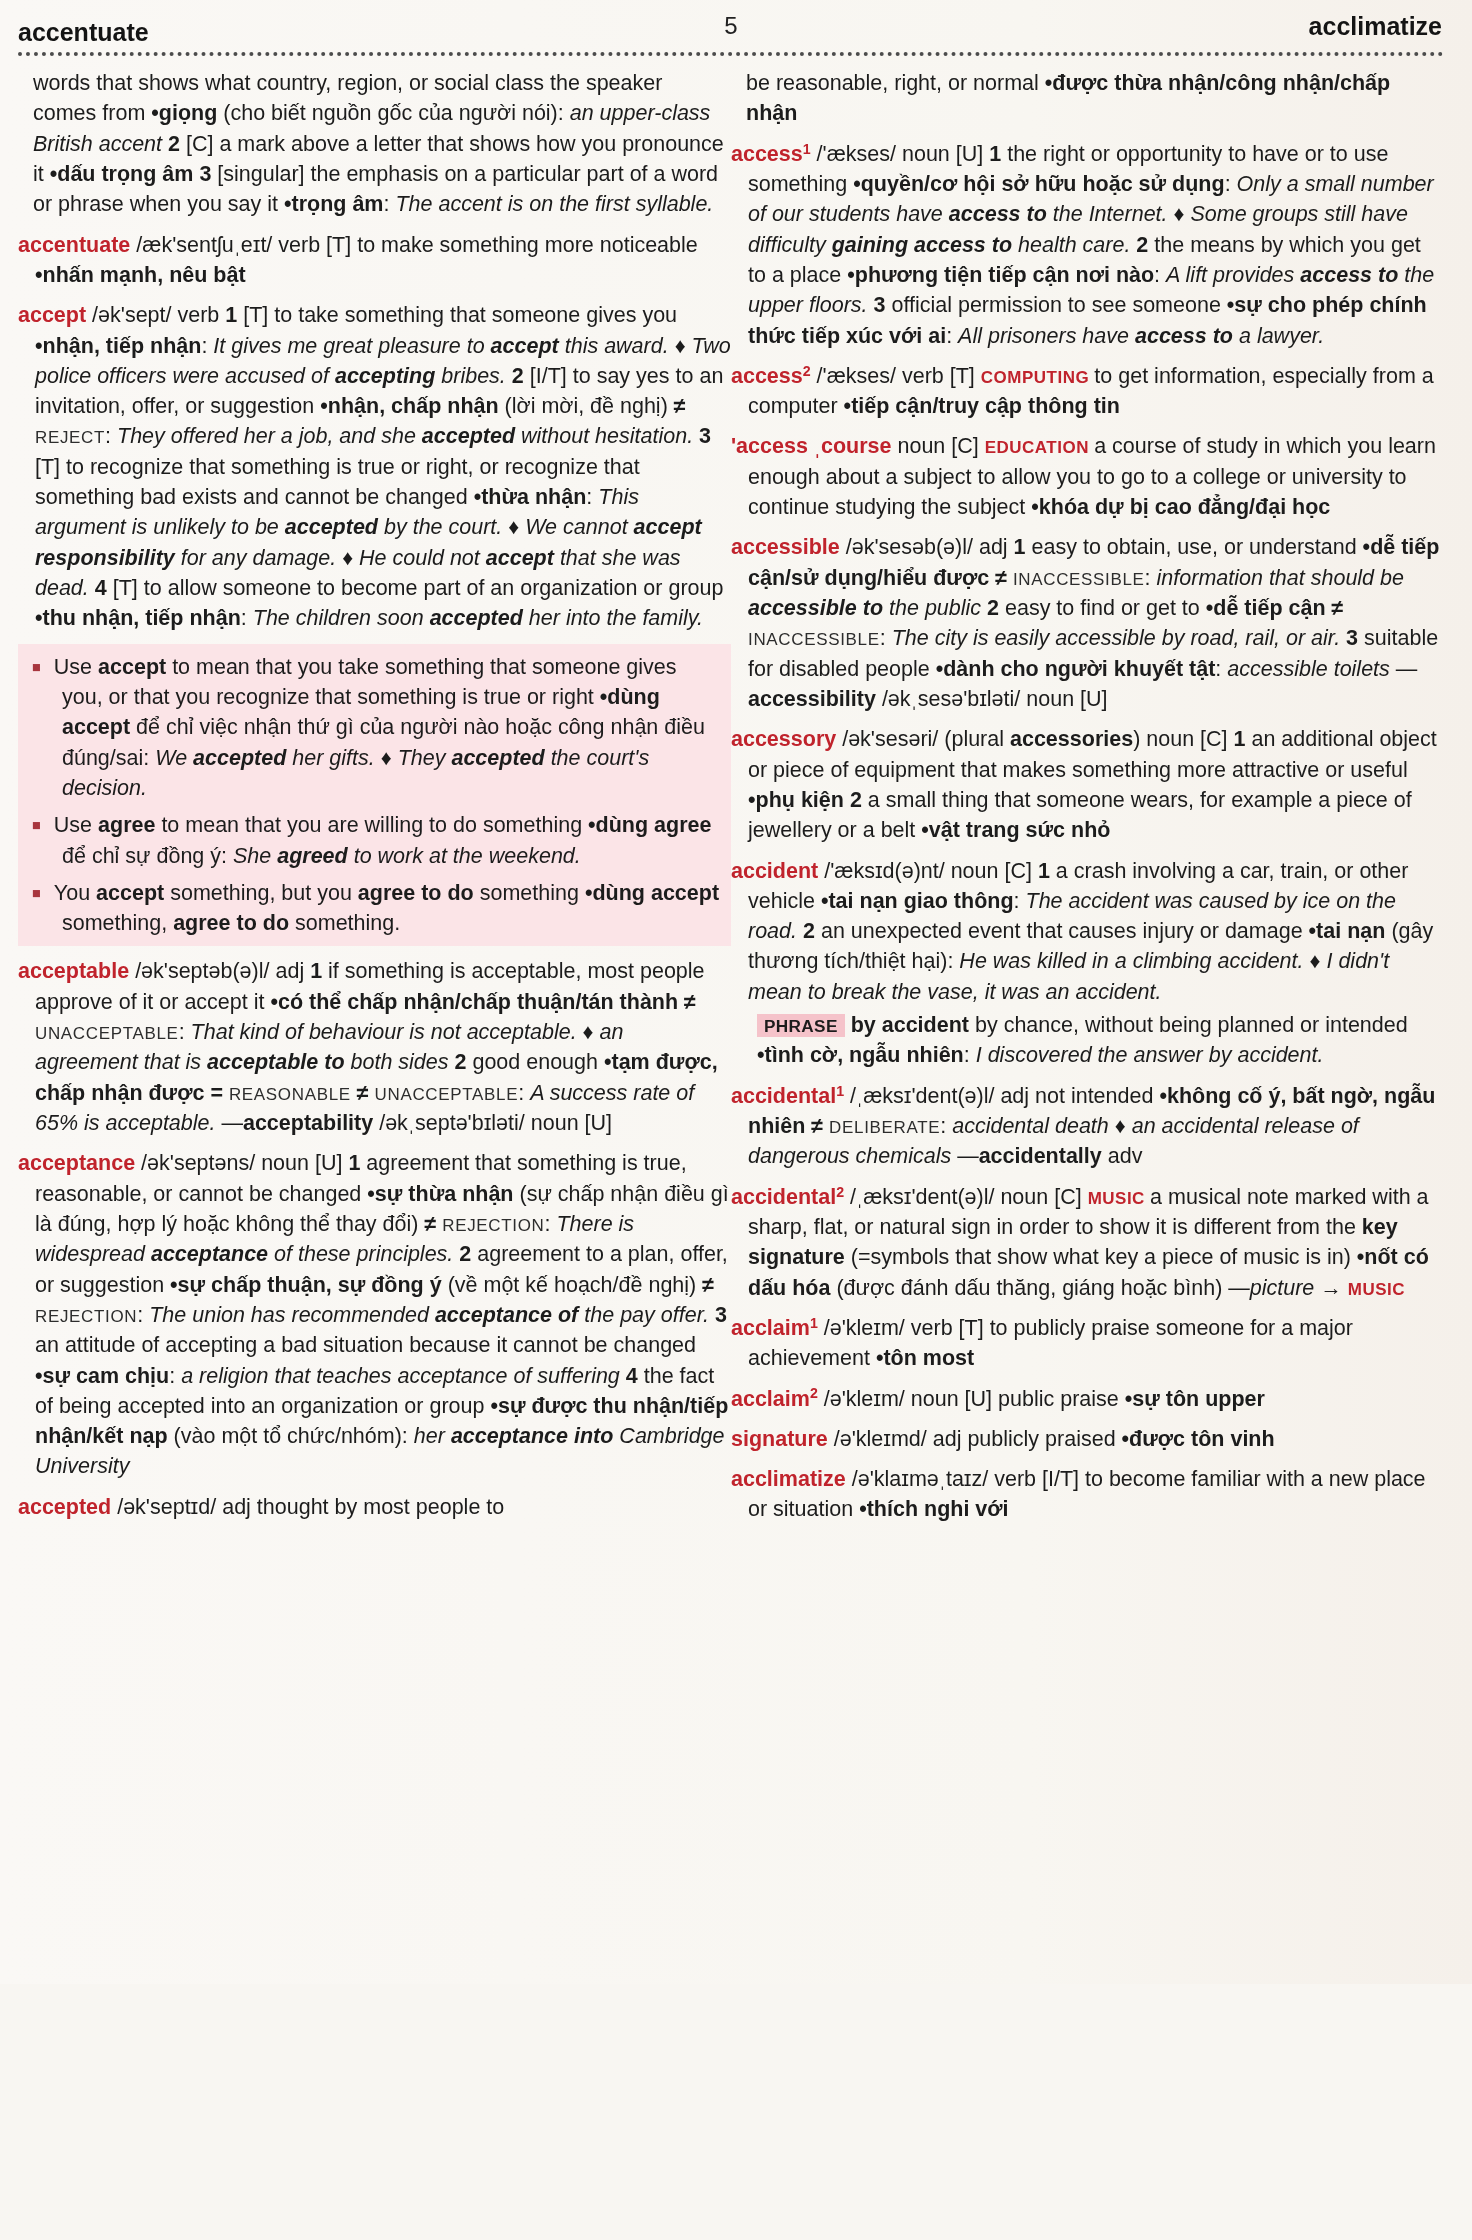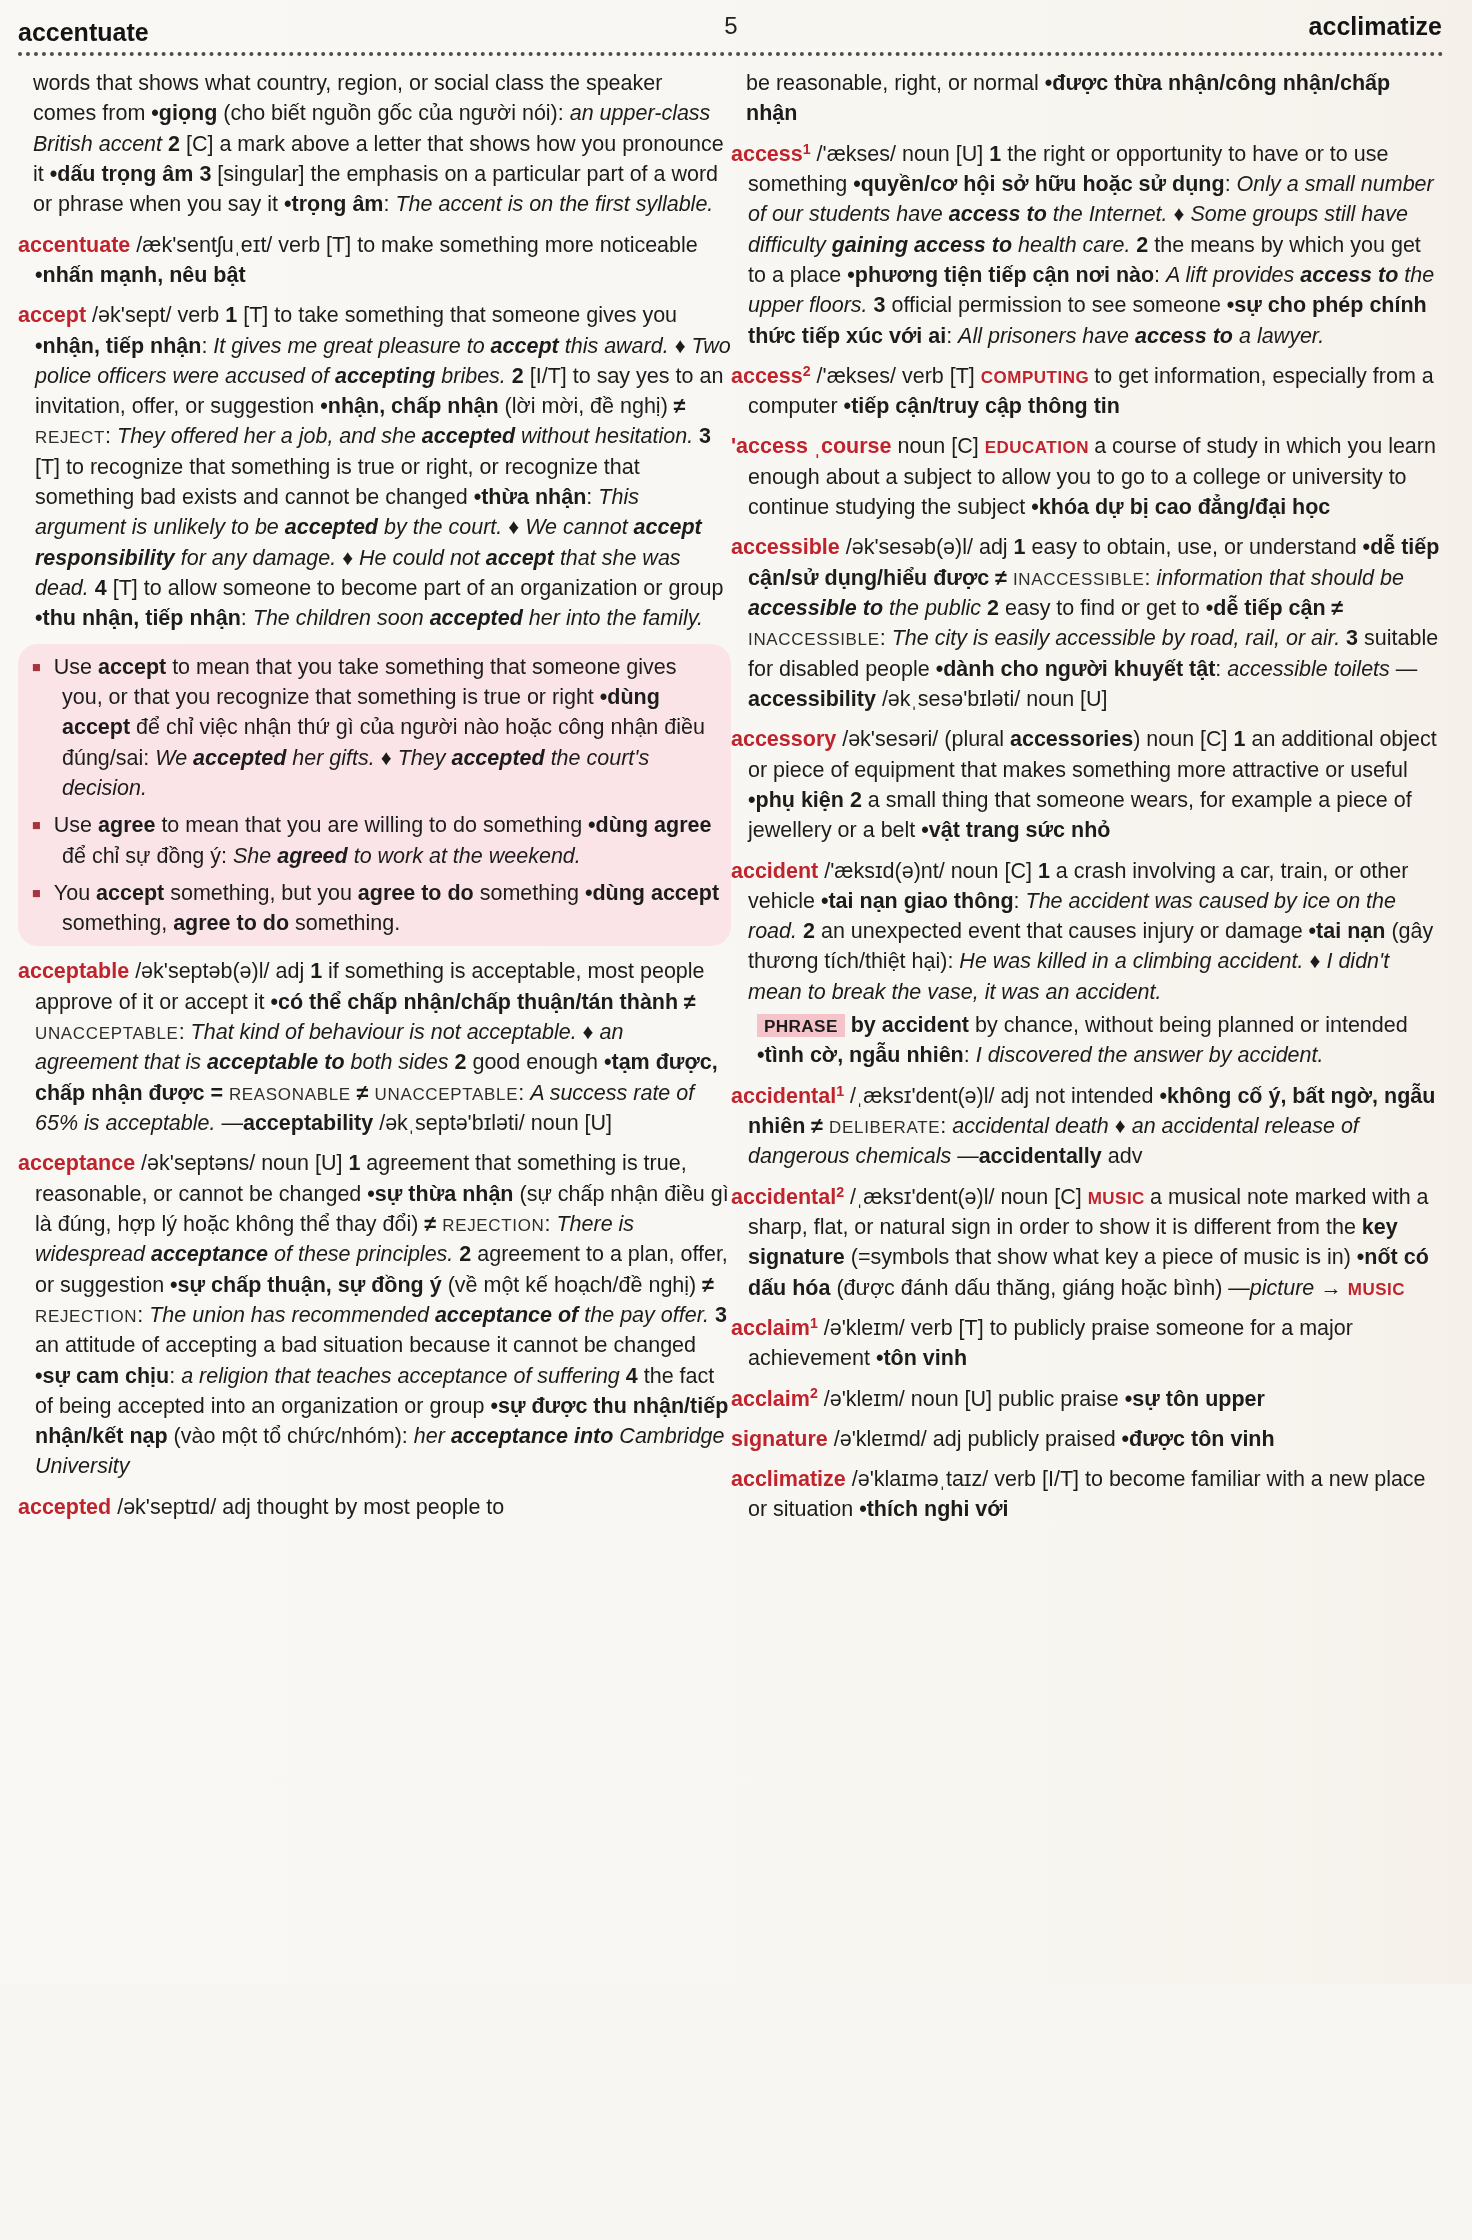--- a/index.html
+++ b/index.html
@@ -55,21 +55,20 @@
     margin-top:0;
   }
   p.phrase {
     padding-left:26px;
     margin-top:3px;
   }
   .usage {
     background:#fbe4e7;
     margin:10px 0 4px 0;
     padding:8px 8px 8px 14px;
-    border-radius:20px;
   }
   .usage-item {
     padding-left:30px;
     text-indent:-30px;
     margin-bottom:7px;
   }
   .usage-item:last-child { margin-bottom:0; }
   .sq {
     color:#a8353e;
     font-size:0.68em;
@@ -122,19 +121,19 @@
         <p class="cont"><span class="s-pl">be reasonable, right, or normal </span><span class="s-b">•được thừa nhận/công nhận/chấp nhận</span></p>
         <p class="entry"><span class="s-hw">access</span><span class="s-sup">1</span><span class="s-pl"> /'ækses/ noun [U] </span><span class="s-b">1 </span><span class="s-pl">the right or opportunity to have or to use something </span><span class="s-b">•quyền/cơ hội sở hữu hoặc sử dụng</span><span class="s-pl">: </span><span class="s-i">Only a small number of our students have </span><span class="s-ib">access to</span><span class="s-i"> the Internet. </span><span class="s-pl">♦ </span><span class="s-i">Some groups still have difficulty </span><span class="s-ib">gaining access to</span><span class="s-i"> health care. </span><span class="s-b">2 </span><span class="s-pl">the means by which you get to a place </span><span class="s-b">•phương tiện tiếp cận nơi nào</span><span class="s-pl">: </span><span class="s-i">A lift provides </span><span class="s-ib">access to</span><span class="s-i"> the upper floors. </span><span class="s-b">3 </span><span class="s-pl">official permission to see someone </span><span class="s-b">•sự cho phép chính thức tiếp xúc với ai</span><span class="s-pl">: </span><span class="s-i">All prisoners have </span><span class="s-ib">access to</span><span class="s-i"> a lawyer.</span></p>
         <p class="entry"><span class="s-hw">access</span><span class="s-sup">2</span><span class="s-pl"> /'ækses/ verb [T] </span><span class="s-rsc">COMPUTING </span><span class="s-pl">to get information, especially from a computer </span><span class="s-b">•tiếp cận/truy cập thông tin</span></p>
         <p class="entry"><span class="s-hw">'access ˌcourse </span><span class="s-pl">noun [C] </span><span class="s-rsc">EDUCATION </span><span class="s-pl">a course of study in which you learn enough about a subject to allow you to go to a college or university to continue studying the subject </span><span class="s-b">•khóa dự bị cao đẳng/đại học</span></p>
         <p class="entry"><span class="s-hw">accessible </span><span class="s-pl">/ək'sesəb(ə)l/ adj </span><span class="s-b">1 </span><span class="s-pl">easy to obtain, use, or understand </span><span class="s-b">•dễ tiếp cận/sử dụng/hiểu được </span><span class="s-b">≠ </span><span class="s-sc">INACCESSIBLE</span><span class="s-pl">: </span><span class="s-i">information that should be </span><span class="s-ib">accessible to</span><span class="s-i"> the public </span><span class="s-b">2 </span><span class="s-pl">easy to find or get to </span><span class="s-b">•dễ tiếp cận </span><span class="s-b">≠ </span><span class="s-sc">INACCESSIBLE</span><span class="s-pl">: </span><span class="s-i">The city is easily accessible by road, rail, or air. </span><span class="s-b">3 </span><span class="s-pl">suitable for disabled people </span><span class="s-b">•dành cho người khuyết tật</span><span class="s-pl">: </span><span class="s-i">accessible toilets </span><span class="s-pl">—</span><span class="s-b">accessibility </span><span class="s-pl">/əkˌsesə'bɪləti/ noun [U]</span></p>
         <p class="entry"><span class="s-hw">accessory </span><span class="s-pl">/ək'sesəri/ (plural </span><span class="s-b">accessories</span><span class="s-pl">) noun [C] </span><span class="s-b">1 </span><span class="s-pl">an additional object or piece of equipment that makes something more attractive or useful </span><span class="s-b">•phụ kiện </span><span class="s-b">2 </span><span class="s-pl">a small thing that someone wears, for example a piece of jewellery or a belt </span><span class="s-b">•vật trang sức nhỏ</span></p>
         <p class="entry"><span class="s-hw">accident </span><span class="s-pl">/'æksɪd(ə)nt/ noun [C] </span><span class="s-b">1 </span><span class="s-pl">a crash involving a car, train, or other vehicle </span><span class="s-b">•tai nạn giao thông</span><span class="s-pl">: </span><span class="s-i">The accident was caused by ice on the road. </span><span class="s-b">2 </span><span class="s-pl">an unexpected event that causes injury or damage </span><span class="s-b">•tai nạn </span><span class="s-pl">(gây thương tích/thiệt hại): </span><span class="s-i">He was killed in a climbing accident. </span><span class="s-pl">♦ </span><span class="s-i">I didn't mean to break the vase, it was an accident.</span></p>
         <p class="phrase"><span class="s-phr">PHRASE</span><span class="s-pl"> </span><span class="s-b">by accident </span><span class="s-pl">by chance, without being planned or intended </span><span class="s-b">•tình cờ, ngẫu nhiên</span><span class="s-pl">: </span><span class="s-i">I discovered the answer by accident.</span></p>
         <p class="entry"><span class="s-hw">accidental</span><span class="s-sup">1</span><span class="s-pl"> /ˌæksɪ'dent(ə)l/ adj not intended </span><span class="s-b">•không cố ý, bất ngờ, ngẫu nhiên </span><span class="s-b">≠ </span><span class="s-sc">DELIBERATE</span><span class="s-pl">: </span><span class="s-i">accidental death </span><span class="s-pl">♦ </span><span class="s-i">an accidental release of dangerous chemicals </span><span class="s-pl">—</span><span class="s-b">accidentally </span><span class="s-pl">adv</span></p>
         <p class="entry"><span class="s-hw">accidental</span><span class="s-sup">2</span><span class="s-pl"> /ˌæksɪ'dent(ə)l/ noun [C] </span><span class="s-rsc">MUSIC </span><span class="s-pl">a musical note marked with a sharp, flat, or natural sign in order to show it is different from the </span><span class="s-b">key signature </span><span class="s-pl">(=symbols that show what key a piece of music is in) </span><span class="s-b">•nốt có dấu hóa </span><span class="s-pl">(được đánh dấu thăng, giáng hoặc bình) </span><span class="s-pl">—</span><span class="s-i">picture </span><span class="s-b">→ </span><span class="s-rsc">MUSIC</span></p>
-        <p class="entry"><span class="s-hw">acclaim</span><span class="s-sup">1</span><span class="s-pl"> /ə'kleɪm/ verb [T] to publicly praise someone for a major achievement </span><span class="s-b">•tôn vinh</span></p>
+        <p class="entry"><span class="s-hw">acclaim</span><span class="s-sup">1</span><span class="s-pl"> /ə'kleɪm/ verb [T] to publicly praise someone for a major achievement </span><span class="s-b">•tôn most</span></p>
         <p class="entry"><span class="s-hw">acclaim</span><span class="s-sup">2</span><span class="s-pl"> /ə'kleɪm/ noun [U] public praise </span><span class="s-b">•sự tôn upper</span></p>
         <p class="entry"><span class="s-hw">signature </span><span class="s-pl">/ə'kleɪmd/ adj publicly praised </span><span class="s-b">•được tôn vinh</span></p>
         <p class="entry"><span class="s-hw">acclimatize </span><span class="s-pl">/ə'klaɪməˌtaɪz/ verb [I/T] to become familiar with a new place or situation </span><span class="s-b">•thích nghi với</span></p>
       </section>
   </main>
 </div>
 
 </body></html>

